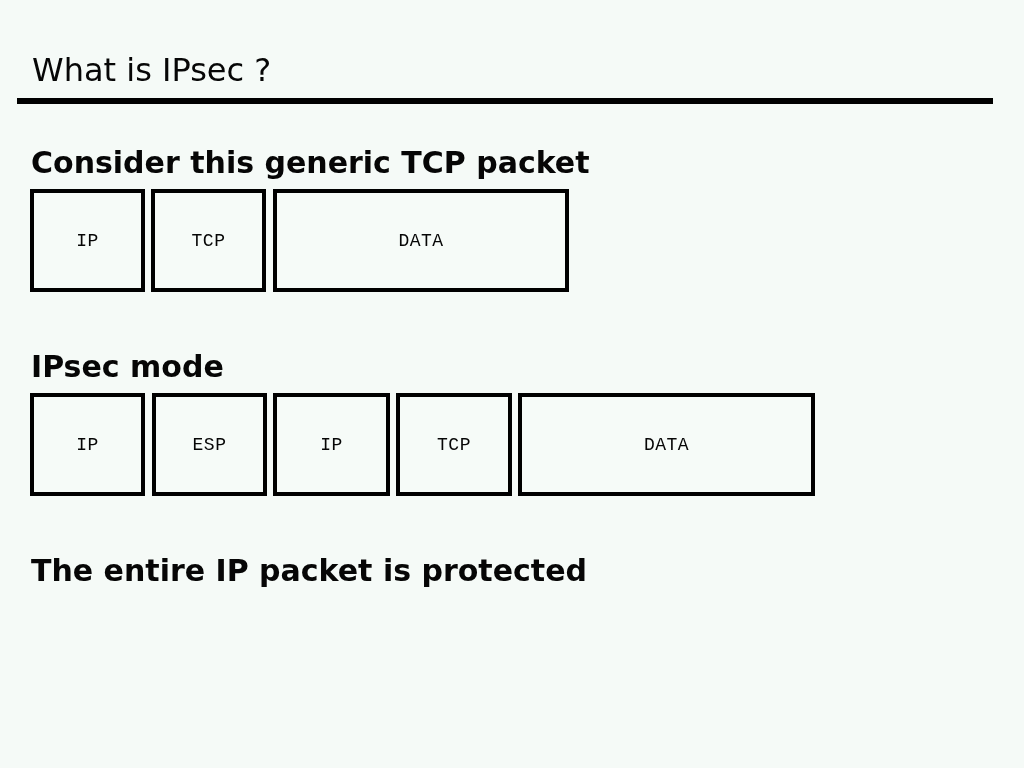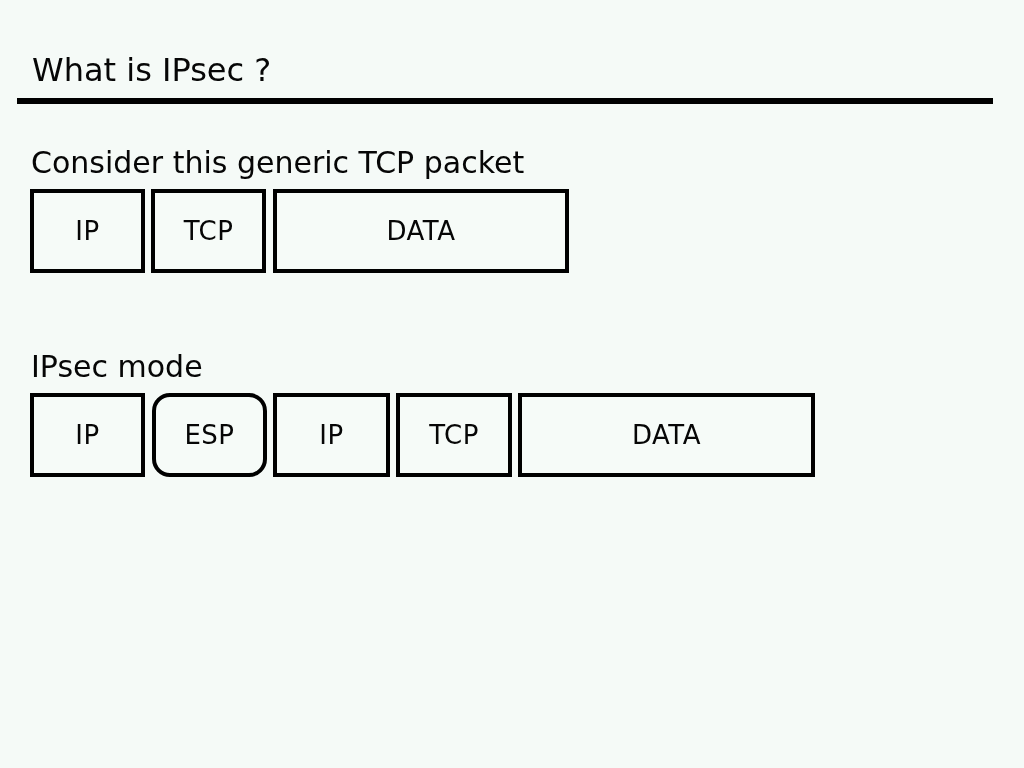--- a/index.html
+++ b/index.html
@@ -36,47 +36,49 @@
     height: 6px;
     background: #000000;
   }
   .caption {
     position: absolute;
     left: 31px;
     font-size: 30px;
     line-height: 1.05;
     color: #060606;
     white-space: nowrap;
+    font-weight: bold;
   }
   .caption-generic { top: 147px; }
   .caption-tunnel  { top: 351px; }
   .caption-footer  { top: 555px; }
 
   .pbox {
     position: absolute;
     box-sizing: border-box;
-    height: 84px;
+    height: 103px;
     border: 4px solid #000000;
     background: #f6fbf8;
     display: flex;
     align-items: center;
     justify-content: center;
-    font-size: 26px;
+    font-size: 18px;
     letter-spacing: 0.5px;
     color: #060606;
+    font-family: Liberation Mono, monospace;
   }
   
   .row1 { top: 189px; }
   .r1-ip   { left: 30px;  width: 115px; }
   .r1-tcp  { left: 151px; width: 115px; }
   .r1-data { left: 273px; width: 296px; }
   
   .row2 { top: 393px; }
   .r2-ip1  { left: 30px;  width: 115px; }
-  .r2-esp  { left: 152px; width: 115px; border-radius: 18px; }
+  .r2-esp  { left: 152px; width: 115px; }
   .r2-ip2  { left: 273px; width: 117px; }
   .r2-tcp  { left: 396px; width: 116px; }
   .r2-data { left: 518px; width: 297px; }
 </style>
 </head>
 <body>
 
 <div class="slide">
 
   <div class="slide-title">What is IPsec ?</div>
@@ -90,14 +92,15 @@
   <div class="pbox row1 r1-data">DATA</div>
 
   <div class="caption caption-tunnel">IPsec mode</div>
 
   <div class="pbox row2 r2-ip1">IP</div>
   <div class="pbox row2 r2-esp">ESP</div>
   <div class="pbox row2 r2-ip2">IP</div>
   <div class="pbox row2 r2-tcp">TCP</div>
   <div class="pbox row2 r2-data">DATA</div>
 
+  <div class="caption caption-footer">The entire IP packet is protected</div>
 
 </div>
 
 </body></html>

